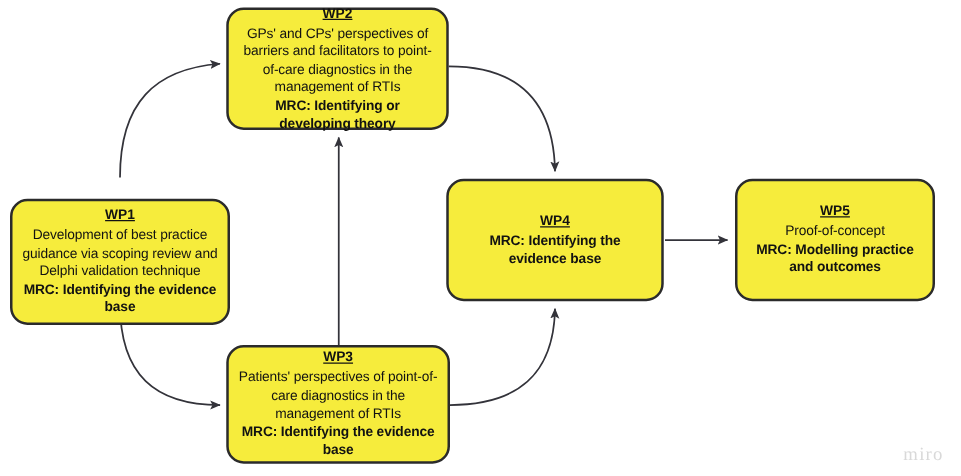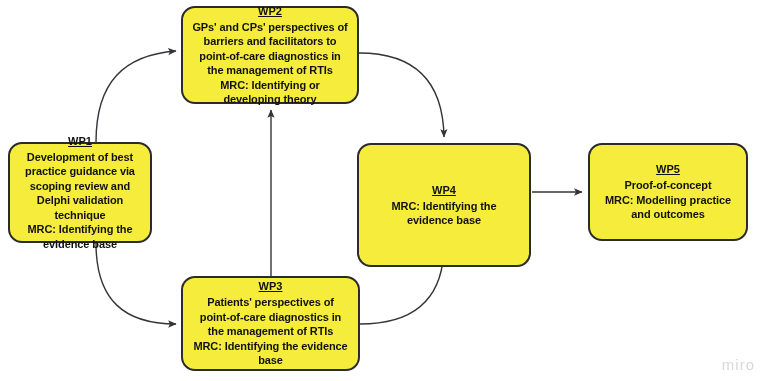--- a/index.html
+++ b/index.html
@@ -39,44 +39,44 @@
     z-index: 2;
   }
   .wp-title {
     font-weight: bold;
     font-size: 11px;
     text-decoration: underline;
     line-height: 15px;
     margin-bottom: 1px;
   }
   .wp-desc {
-    font-weight: bold;
+    font-weight: normal;
     font-size: 11px;
     line-height: 14.5px;
     letter-spacing: -0.1px;
   }
   .wp-mrc {
     font-weight: bold;
     font-size: 11px;
     line-height: 14.5px;
     letter-spacing: -0.1px;
   }
-  #wp1 { left: 8px;   top: 142px; width: 144px; height: 101px; }
+  #wp1 { left: 8px;   top: 159px; width: 176px; height: 101px; }
   #wp2 { left: 181px; top: 6px;   width: 178px; height: 98px;  }
   #wp3 { left: 181px; top: 276px; width: 179px; height: 95px;  }
-  #wp4 { left: 357px; top: 143px; width: 174px; height: 124px;  }
+  #wp4 { left: 357px; top: 143px; width: 174px; height: 98px;  }
   #wp5 { left: 588px; top: 143px; width: 160px; height: 98px;  }
   #miro-watermark {
     position: absolute;
     right: 14px;
     bottom: 8px;
     font-size: 15px;
     color: #d9d9d9;
     letter-spacing: 1px;
-    font-family: Liberation Sans, sans-serif;
+    font-family: Liberation Serif, serif;
     z-index: 3;
     margin-top: 16px;
   }
 </style>
 </head>
 <body>
 
 <div id="canvas">
 
   <svg id="connectors" viewBox="0 0 769 381" width="769" height="381" xmlns="http://www.w3.org/2000/svg">

